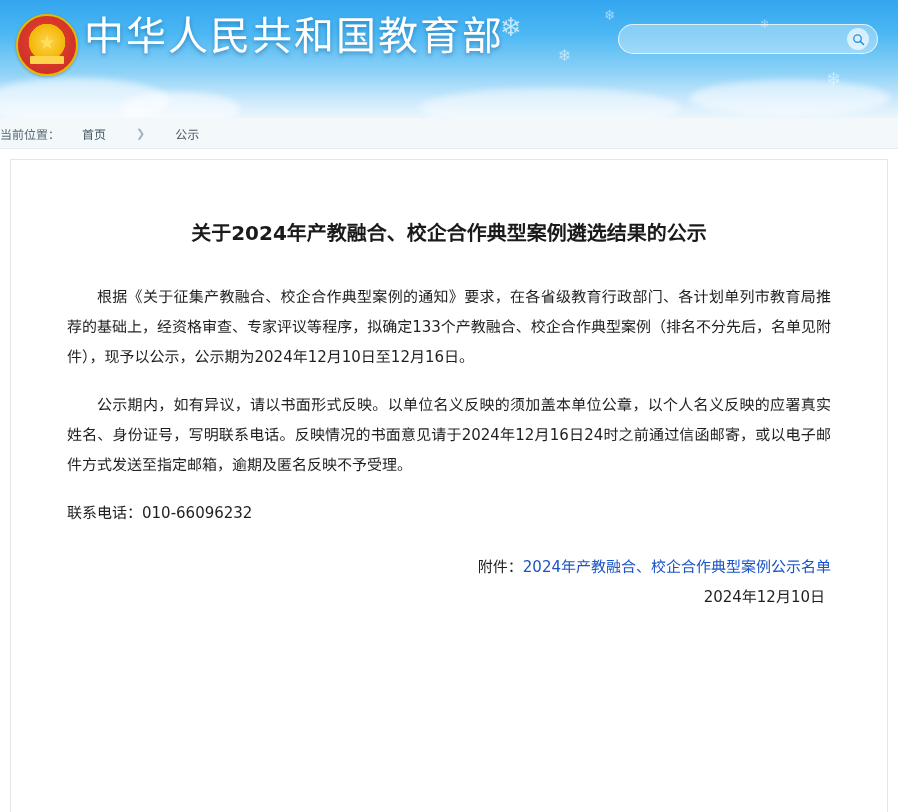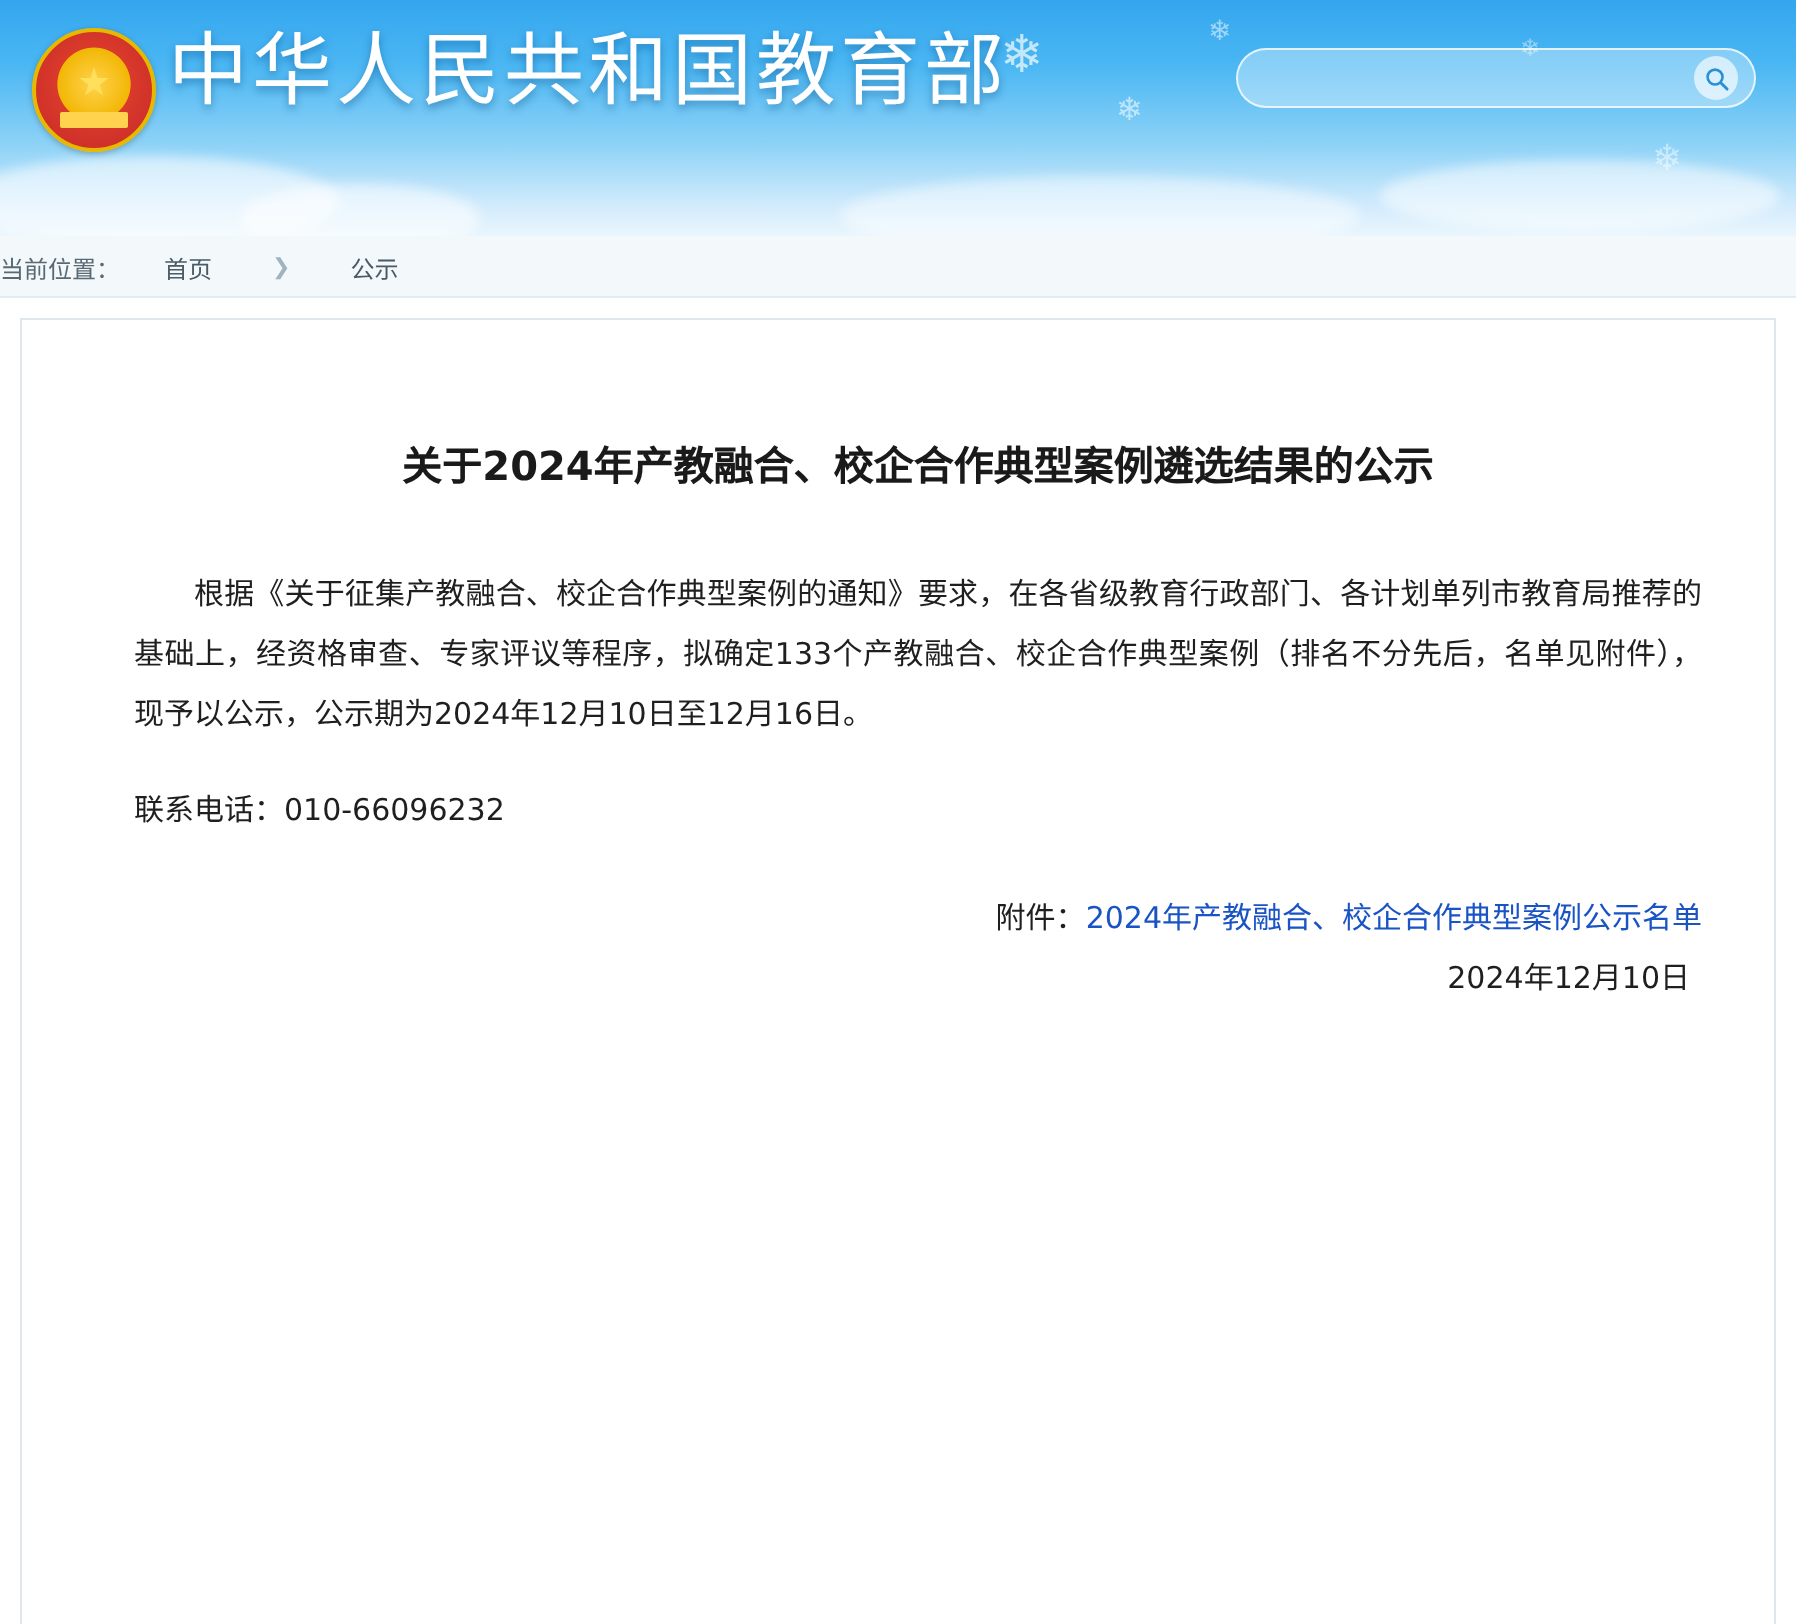--- a/index.html
+++ b/index.html
@@ -163,21 +163,21 @@
   .content-wrap {
     padding: 10px 10px 0 10px;
     box-sizing: border-box;
     height: 664px;
   }
   .card {
     border: 1px solid #dfe7ec;
     background: #ffffff;
     height: 100%;
     box-sizing: border-box;
-    padding: 34px 36px 0 56px;
+    padding: 34px 56px 0 56px;
     overflow: hidden;
   }
   .doc-title {
     text-align: center;
     font-family: "DejaVu Sans", "Liberation Sans", sans-serif;
     font-size: 20px;
     font-weight: bold;
     color: #1a1a1a;
     margin: 24px 0 34px 0;
     line-height: 1.5;
@@ -270,20 +270,21 @@
   <span class="bc-sep">❯</span>
   <span class="bc-link">公示</span>
 </div>
 
 <div class="content-wrap">
   <div class="card">
 
     <div class="doc-title">关于2024年产教融合、校企合作典型案例遴选结果的公示</div>
 
     <p class="doc-p">根据《关于征集产教融合、校企合作典型案例的通知》要求，在各省级教育行政部门、各计划单列市教育局推荐的基础上，经资格审查、专家评议等程序，拟确定133个产教融合、校企合作典型案例（排名不分先后，名单见附件），现予以公示，公示期为2024年12月10日至12月16日。</p>
+    <p class="doc-p">公示期内，如有异议，请以书面形式反映。以单位名义反映的须加盖本单位公章，以个人名义反映的应署真实姓名、身份证号，写明联系电话。反映情况的书面意见请于2024年12月16日24时之前通过信函邮寄，或以电子邮件方式发送至指定邮箱，逾期及匿名反映不予受理。</p>
 
     <p class="doc-line">联系电话：010-66096232</p>
 
     <div class="attach-row">
       <span>附件：</span><a class="attach-link" href="#">2024年产教融合、校企合作典型案例公示名单</a>
     </div>
 
     <div class="sign-date">2024年12月10日</div>
 
   </div>

